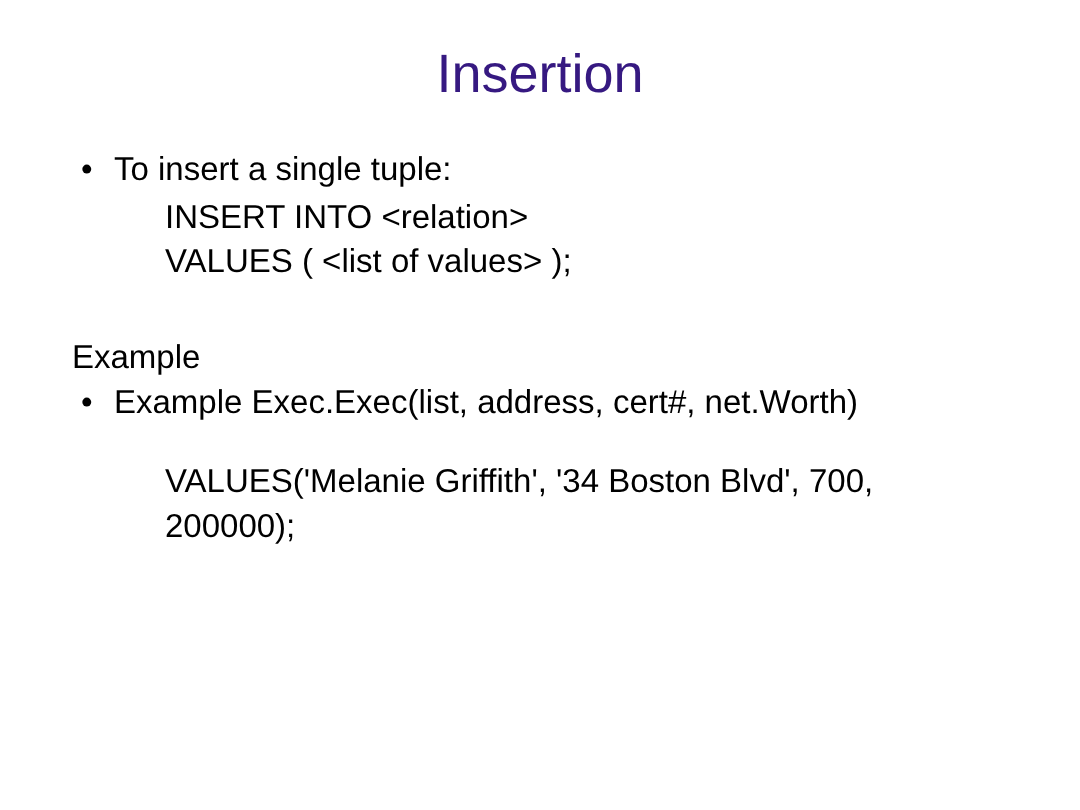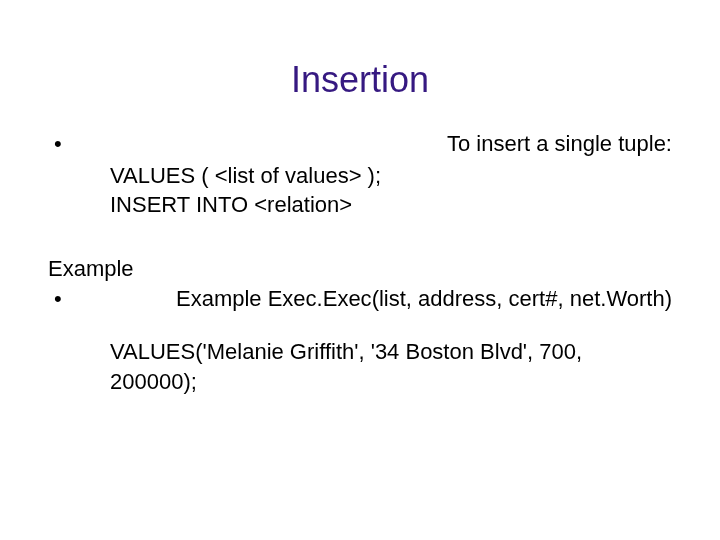--- a/index.html
+++ b/index.html
@@ -10,21 +10,20 @@
     background: #ffffff;
     font-family: Arial, Helvetica, sans-serif;
     color: #000000;
   }
   .slide {
     width: 720px;
     height: 472px;
     position: relative;
     box-sizing: border-box;
     padding: 24px 48px 26px 48px;
-    margin-top: 31px;
   }
   .title {
     text-align: center;
     font-size: 36px;
     color: #361981;
     margin: 4px 0 28px 0;
     font-weight: normal;
   }
   .body {
     font-size: 22px;
@@ -37,21 +36,20 @@
   }
   .bullet-dot {
     width: 28px;
     flex: 0 0 28px;
     text-align: left;
     padding-left: 6px;
     box-sizing: border-box;
   }
   .bullet-text {
     flex: 1;
-    text-align: right;
   }
   .indent {
     padding-left: 62px;
   }
   .spacer-lg { height: 34px; }
   .spacer-md { height: 22px; }
   .bold { font-weight: normal; }
 </style>
 </head>
 <body>
@@ -59,22 +57,22 @@
 <div class="slide">
 
   <div class="title">Insertion</div>
 
   <div class="body">
 
     <div class="bullet-row">
       <div class="bullet-dot">•</div>
       <div class="bullet-text">To insert a single tuple:</div>
     </div>
+    <div class="indent">INSERT INTO &lt;relation&gt;</div>
     <div class="indent">VALUES ( &lt;list of values&gt; );</div>
-    <div class="indent">INSERT INTO &lt;relation&gt;</div>
 
     <div class="spacer-lg"></div>
 
     <div class="bold">Example</div>
 
     <div class="bullet-row">
       <div class="bullet-dot">•</div>
       <div class="bullet-text">
         <span>Example </span><span class="bold">Exec.Exec</span><span>(list, address, cert#, net.Worth)</span>
       </div>

